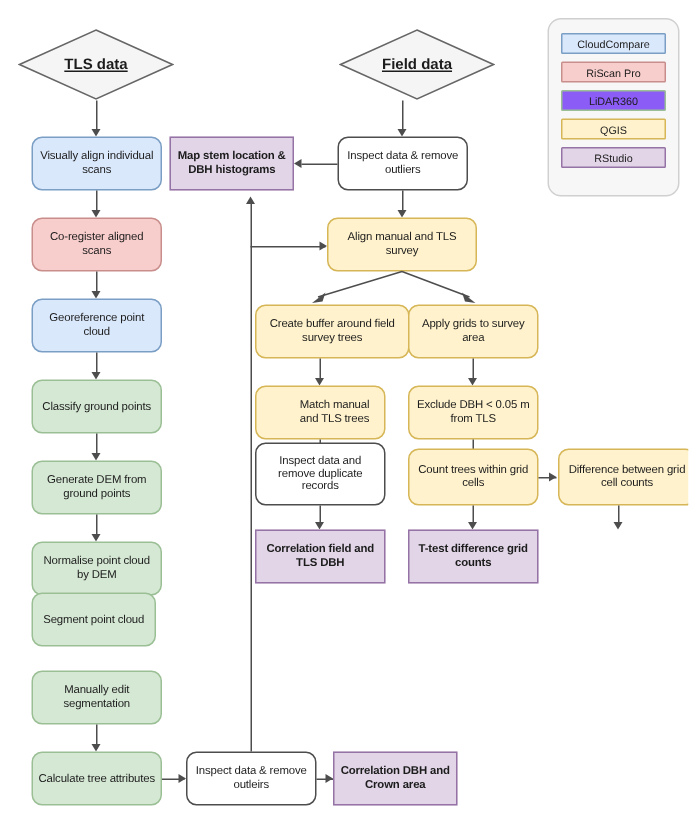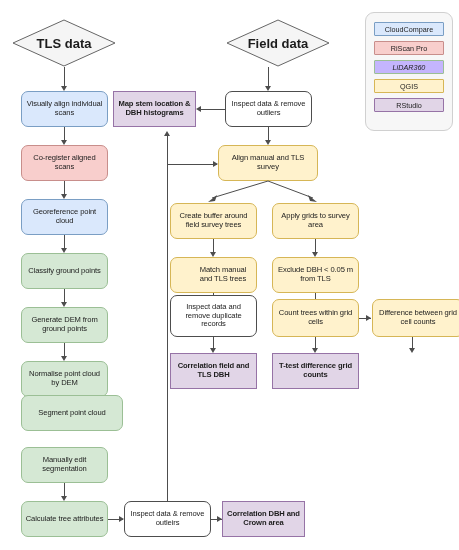--- a/index.html
+++ b/index.html
@@ -53,23 +53,24 @@
   .diamond .dshape {
     position: absolute;
     inset: 0;
   }
   .diamond .dlabel {
     position: absolute;
     inset: 0;
     display: flex;
     align-items: center;
     justify-content: center;
-    font-size: 13px;
+    font-size: 10px;
     font-weight: bold;
     color: #1c1c1c;
+    text-decoration: underline;
   }
 
   
   .ln {
     position: absolute;
     background: #4d4d4d;
   }
   .ln.h { height: 1px; }
   .ln.v { width: 1px; }
 
@@ -175,21 +176,21 @@
   <div class="ln v" style="left:64px; top:343px; height:16px;"></div>
   <div class="arrow down" style="left:60.8px; top:356px;"></div>
 
   <div class="node rounded c-green" style="left:21px; top:361px; width:87px; height:36px;">
     <span>Normalise point cloud by DEM</span>
   </div>
 
   <div class="ln v" style="left:64px; top:397px; height:16px;"></div>
   <div class="arrow down" style="left:60.8px; top:410px;"></div>
 
-  <div class="node rounded c-green" style="left:21px; top:395px; width:102px; height:36px;">
+  <div class="node rounded c-green" style="left:21px; top:395px; width:83px; height:36px;">
     <span>Segment point cloud</span>
   </div>
 
   <div class="ln v" style="left:64px; top:451px; height:16px;"></div>
   <div class="arrow down" style="left:60.8px; top:464px;"></div>
 
   <div class="node rounded c-green" style="left:21px; top:447px; width:87px; height:36px;">
     <span>Manually edit segmentation</span>
   </div>
 
@@ -248,21 +249,21 @@
     <span>Align manual and TLS survey</span>
   </div>
 
   <svg class="diag" style="left:160px; top:180px; width:180px; height:26px;">
     <line x1="108" y1="1" x2="52" y2="18" stroke="#4d4d4d" stroke-width="1"></line>
     <line x1="108" y1="1" x2="153" y2="18" stroke="#4d4d4d" stroke-width="1"></line>
     <polygon points="48,22 57,15 55,21" fill="#4d4d4d"></polygon>
     <polygon points="157,22 148,15 150,21" fill="#4d4d4d"></polygon>
   </svg>
 
-  <div class="node rounded c-yellow" style="left:170px; top:203px; width:87px; height:36px;">
+  <div class="node rounded c-yellow" style="left:170px; top:203px; width:103px; height:36px;">
     <span>Create buffer around field survey trees</span>
   </div>
 
   <div class="ln v" style="left:213px; top:239px; height:16px;"></div>
   <div class="arrow down" style="left:209.8px; top:252px;"></div>
 
   <div class="node rounded c-yellow" style="left:170px; top:257px; width:87px; height:36px;padding-left:22px;">
     <span>Match manual and TLS trees</span>
   </div>
 
@@ -316,21 +317,21 @@
   <div class="arrow down" style="left:408.8px; top:348px;"></div>
 
 
   <div id="legend">
     <div class="lg-item" style="background:#dae8fc; border:1px solid #7a9ec4;">
       <span>CloudCompare</span>
     </div>
     <div class="lg-item" style="background:#f8cecc; border:1px solid #c88e8b;">
       <span>RiScan Pro</span>
     </div>
-    <div class="lg-item" style="background:#c4b5fd; border:1px solid #9bbf95;font-style:italic;">
+    <div class="lg-item" style="background:#8b5cf6; border:1px solid #9bbf95;">
       <span>LiDAR360</span>
     </div>
     <div class="lg-item" style="background:#fff2cc; border:1px solid #d6b656;">
       <span>QGIS</span>
     </div>
     <div class="lg-item" style="background:#e1d5e7; border:1px solid #9673a6;">
       <span>RStudio</span>
     </div>
   </div>
 

